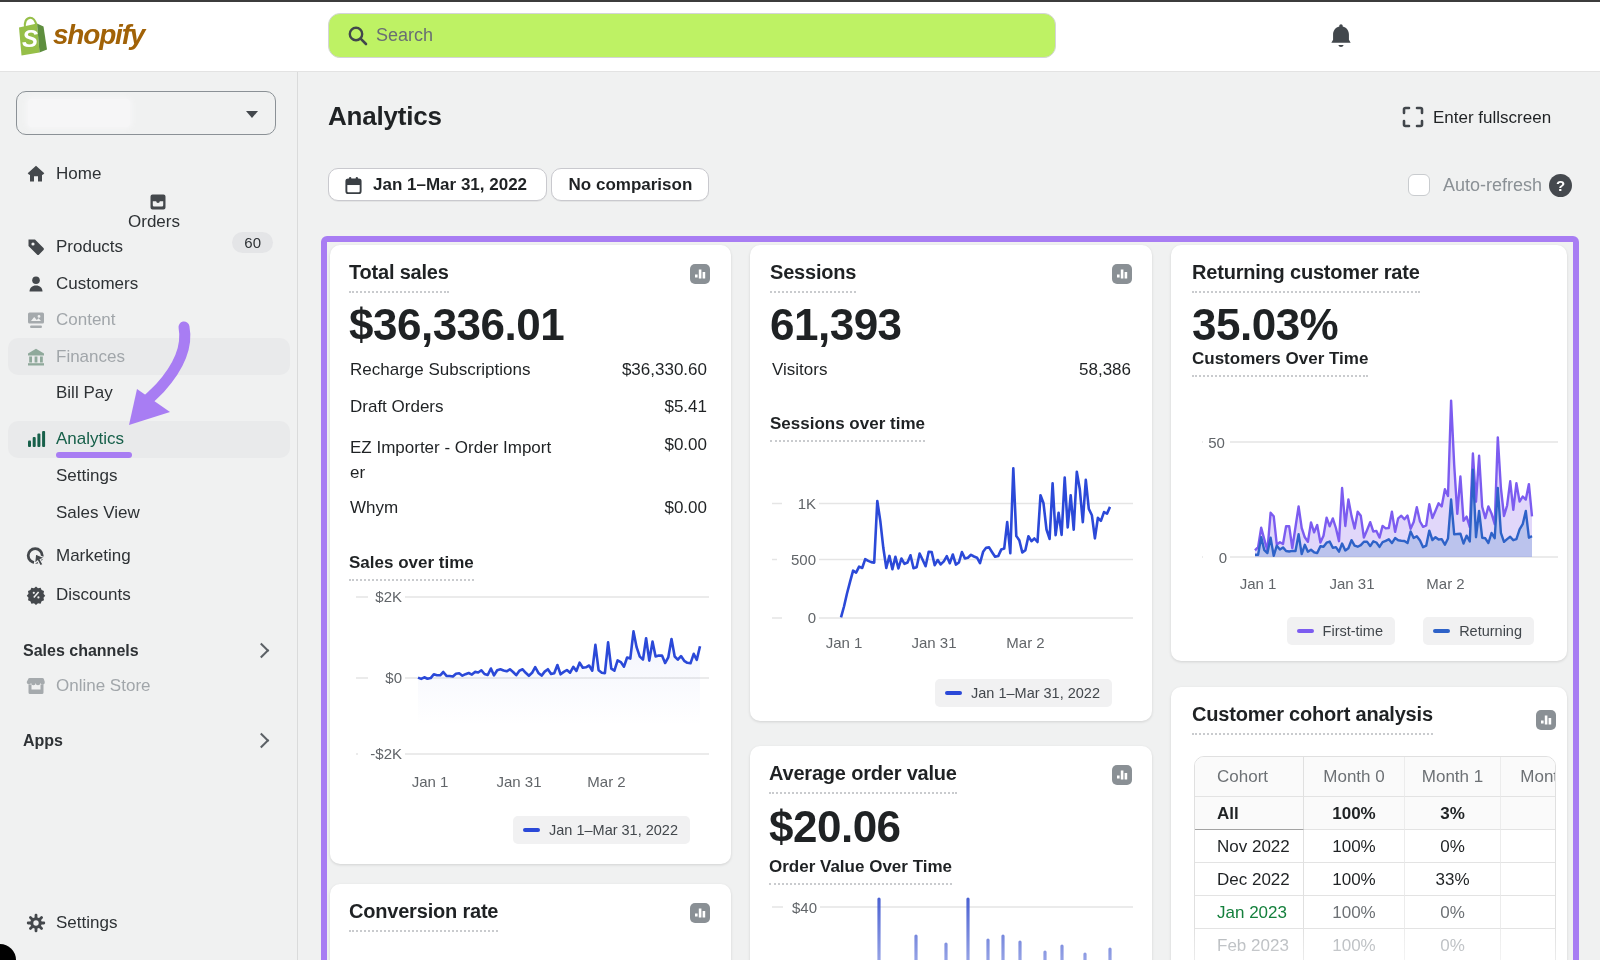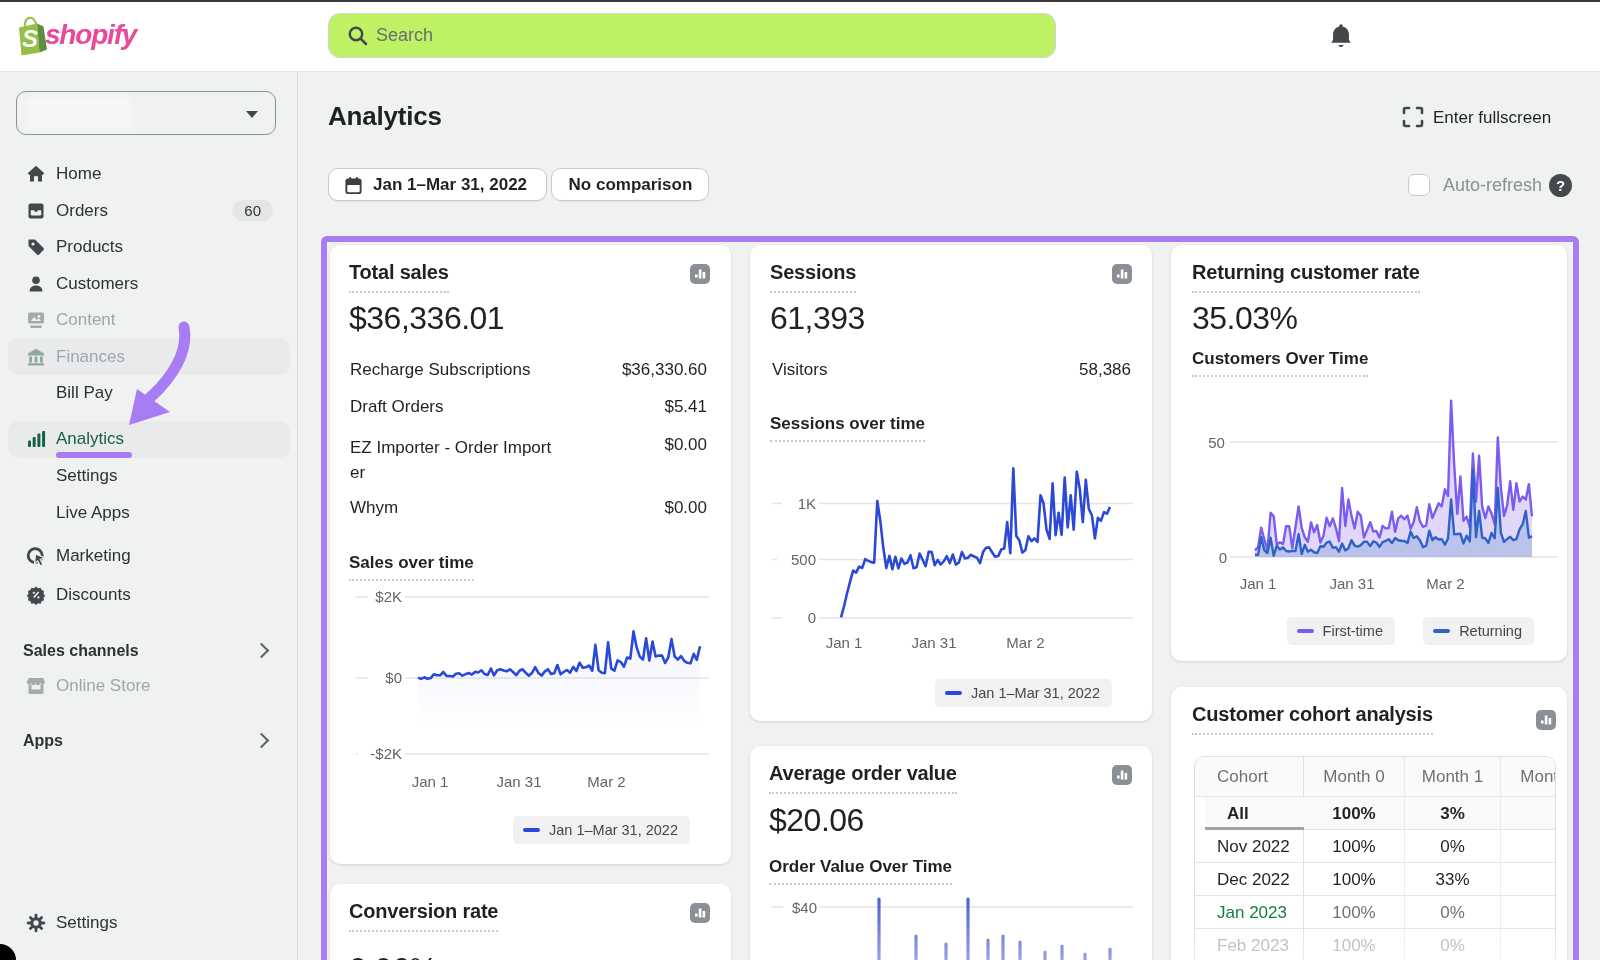--- a/index.html
+++ b/index.html
@@ -1,20 +1,20 @@
 <!DOCTYPE html>
 <html><head><meta charset="utf-8">
 <style>
 *{margin:0;padding:0;box-sizing:border-box}
 html,body{width:1600px;height:960px;overflow:hidden;font-family:"Liberation Sans",sans-serif;background:#f0f1f1;color:#1f2224;position:relative}
 
 #topbar{position:absolute;left:0;top:0;width:1600px;height:72px;background:#fff;border-bottom:1px solid #e3e3e3}
 #topbar:before{content:"";position:absolute;left:0;top:0;width:100%;height:1.5px;background:#3c3c3c}
 #logo{position:absolute;left:17px;top:16px}
-#logotext{position:absolute;left:45px;top:19px;font-size:28px;font-weight:700;font-style:italic;color:#ec4899;letter-spacing:-1.2px}
+#logotext{position:absolute;left:53px;top:19px;font-size:28px;font-weight:700;font-style:italic;color:#a16207;letter-spacing:-1.2px}
 #search{position:absolute;left:328px;top:13px;width:728px;height:45px;background:#bef264;border:1px solid #d4d4d8;border-radius:12px}
 #search span{position:absolute;left:47px;top:11px;font-size:18px;color:#696e73}
 #bell{position:absolute;left:1326px;top:21px}
 
 #sidebar{position:absolute;left:0;top:72px;width:298px;height:888px;background:#f0f1f1;border-right:1px solid #dadbdb}
 #storesel{position:absolute;left:16px;top:19px;width:260px;height:44px;border:1.5px solid #8b9196;border-radius:10px}
 #storesel .blur{position:absolute;left:11px;top:7px;width:102px;height:28px;background:#f6f6f7;border-radius:4px;box-shadow:0 0 5px 2px #f6f6f7}
 #storesel .caret{position:absolute;left:229px;top:19px;width:0;height:0;border-left:6px solid transparent;border-right:6px solid transparent;border-top:7px solid #42474c}
 .nav{position:absolute;left:8px;width:282px;height:37px;border-radius:10px;display:flex;align-items:center}
 .nav .ic{width:20px;height:20px;margin-left:18px;flex:none}
@@ -29,21 +29,21 @@
 h1{position:absolute;left:29px;top:29px;font-size:26px;font-weight:700;letter-spacing:-0.2px}
 #fullscreen{position:absolute;left:1103px;top:34px;font-size:17px;font-weight:500;color:#1f2224}
 #btnrow{position:absolute;left:29px;top:96px;height:33px}
 .btn{display:inline-block;background:#fff;border:1px solid #c9c9ce;border-radius:10px;height:33px;line-height:31px;font-size:17px;font-weight:600;color:#1f2224;vertical-align:top;box-shadow:0 1px 0 rgba(0,0,0,0.05)}
 #autorow{position:absolute;left:1109px;top:101px}
 
 #frame{position:absolute;left:22px;top:164px;width:1258px;height:810px;border:6px solid #a87df3;border-radius:6px}
 
 .card{position:absolute;background:#fff;border-radius:10px;box-shadow:0 1px 3px rgba(0,0,0,0.13)}
 .ctitle{position:absolute;font-size:20px;font-weight:700;letter-spacing:-0.2px;border-bottom:2.5px dotted #c9cbce;padding-bottom:7px}
-.cval{position:absolute;font-size:32px;font-weight:400;letter-spacing:-0.5px}
+.cval{position:absolute;font-size:44px;font-weight:700;letter-spacing:-0.5px}
 .csub{position:absolute;font-size:17px;font-weight:700;border-bottom:2.5px dotted #c9cbce;padding-bottom:6px}
 .cicon{position:absolute;width:20px;height:20px;border-radius:5px;background:#8a9095}
 .cicon svg{position:absolute;left:0;top:0}
 .row{position:absolute;font-size:17px;color:#1f2224}
 .rowval{position:absolute;font-size:17px;color:#1f2224;text-align:right}
 .leg{position:absolute;background:#f1f1f2;border-radius:5px;font-size:14.5px;color:#42474c;display:flex;align-items:center;padding:0 12px 0 10px;height:28px}
 .leg .dash{width:17px;height:3.5px;border-radius:2px;margin-right:9px}
 .glab{position:absolute;font-size:15px;color:#616569;background:#fff;padding:0 3px}
 .xlab{position:absolute;font-size:15px;color:#616569}
 </style></head>
@@ -72,21 +72,21 @@
   <div id="storesel">
       <div class="blur"></div>
       <div class="caret"></div>
     </div>
   <div class="nav " style="top:83.5px;">
       <svg class="ic" width="20" height="20" viewBox="0 0 20 20">
         <path d="M10 1.8 L18.3 9.2 L16.6 11 L16 10.6 L16 17.5 L12 17.5 L12 12.3 L8 12.3 L8 17.5 L4 17.5 L4 10.6 L3.4 11 L1.7 9.2 Z" fill="#44484c"></path>
       </svg>
       <span class="lbl" style="">Home</span>
     </div>
-<div class="nav " style="top:120px;">
+<div class="nav " style="top:120px;flex-direction:column;">
       <svg class="ic" width="20" height="20" viewBox="0 0 20 20">
         <path d="M4.5 2.5 h11 a2 2 0 0 1 2 2 v11 a2 2 0 0 1 -2 2 h-11 a2 2 0 0 1 -2-2 v-11 a2 2 0 0 1 2-2 Z M4.8 9.3 v4 a1.2 1.2 0 0 0 1.2 1.2 h8 a1.2 1.2 0 0 0 1.2-1.2 v-4 h-3.4 a1.8 1.8 0 0 1 -3.6 0 Z" fill="#44484c" fill-rule="evenodd"></path>
       </svg>
       <span class="lbl" style="">Orders</span>
       <span class="badge">60</span>
     </div>
 <div class="nav " style="top:156.5px;">
       <svg class="ic" width="20" height="20" viewBox="0 0 20 20">
         <path d="M2.5 2.5 h6.5 l8.5 8.5 a1.5 1.5 0 0 1 0 2.1 l-4.4 4.4 a1.5 1.5 0 0 1 -2.1 0 L2.5 9 Z M7 5.4 a1.6 1.6 0 1 0 0 3.2 a1.6 1.6 0 0 0 0 -3.2 Z" fill="#44484c" fill-rule="evenodd"></path>
       </svg>
@@ -126,21 +126,21 @@
         <rect x="11.4" y="4.5" width="3" height="13.5" rx="1" fill="#17604a"></rect>
         <rect x="16.1" y="2" width="3" height="16" rx="1" fill="#17604a"></rect>
       </svg>
       <span class="lbl" style="color:#17604a">Analytics</span>
     </div>
 <div style="position:absolute;left:56px;top:380px;width:76px;height:6px;border-radius:3px;background:#a87df3"></div>
 <div class="nav sub" style="top:385.5px;">
       <span class="lbl" style="">Settings</span>
     </div>
 <div class="nav sub" style="top:422px;">
-      <span class="lbl" style="">Live Apps</span>
+      <span class="lbl" style="">Sales View</span>
     </div>
 <div class="nav " style="top:465px;">
       <svg class="ic" width="20" height="20" viewBox="0 0 20 20">
         <circle cx="9.2" cy="9.6" r="7" fill="none" stroke="#44484c" stroke-width="2.8"></circle>
         <path d="M9.5 8 L18.3 11.8 L14.3 13.5 L17 18.4 L14.2 19.8 L11.7 14.9 L8.6 17.8 Z" fill="#44484c" stroke="#f0f1f1" stroke-width="1.2"></path>
       </svg>
       <span class="lbl" style="">Marketing</span>
     </div>
 <div class="nav " style="top:504px;">
       <svg class="ic" width="20" height="20" viewBox="0 0 20 20">
@@ -342,21 +342,21 @@
           <rect x="5" y="10.5" width="2.6" height="3" fill="#fff"></rect>
           <rect x="8.8" y="5.5" width="2.6" height="9" fill="#fff"></rect>
           <rect x="12.6" y="8" width="2.6" height="6.5" fill="#fff"></rect>
         </svg>
       </div>
 <div style="position:absolute;left:23px;top:69px;width:362px;height:276px;border:1px solid #e0e0e0;border-radius:10px 10px 0 0;overflow:hidden">
         <div style="position:absolute;left:0px;top:0px;width:109px;height:40px;background:#fafafa;padding-left:22px;border-bottom:1px solid #e3e3e3;border-right:1px solid #e0e0e0;line-height:40px;font-size:17px;font-weight:400;color:#6d7175">Cohort</div>
         <div style="position:absolute;left:109px;top:0px;width:101px;height:40px;background:#fafafa;text-align:center;border-bottom:1px solid #e3e3e3;border-right:1px solid #ececec;line-height:40px;font-size:17px;font-weight:400;color:#6d7175">Month 0</div>
         <div style="position:absolute;left:210px;top:0px;width:96px;height:40px;background:#fafafa;text-align:center;border-bottom:1px solid #e3e3e3;border-right:1px solid #ececec;line-height:40px;font-size:17px;font-weight:400;color:#6d7175">Month 1</div>
         <div style="position:absolute;left:306px;top:0px;width:101px;height:40px;background:#fafafa;text-align:center;border-bottom:1px solid #e3e3e3;border-right:1px solid #ececec;line-height:40px;font-size:17px;font-weight:400;color:#6d7175">Month 2</div>
-        <div style="position:absolute;left:10px;top:40px;width:109px;height:33px;background:#fafafa;padding-left:22px;border-bottom:3px solid #a3a3a3;border-right:1px solid #e0e0e0;line-height:33px;font-size:17px;font-weight:700;color:#1f2224">All</div>
+        <div style="position:absolute;left:0px;top:40px;width:109px;height:33px;background:#fafafa;padding-left:22px;border-bottom:1px solid #a3a3a3;border-right:1px solid #e0e0e0;line-height:33px;font-size:17px;font-weight:700;color:#1f2224">All</div>
         <div style="position:absolute;left:109px;top:40px;width:101px;height:33px;background:#fafafa;text-align:center;border-bottom:1px solid #e3e3e3;border-right:1px solid #ececec;line-height:33px;font-size:17px;font-weight:700;color:#1f2224">100%</div>
         <div style="position:absolute;left:210px;top:40px;width:96px;height:33px;background:#fafafa;text-align:center;border-bottom:1px solid #e3e3e3;border-right:1px solid #ececec;line-height:33px;font-size:17px;font-weight:700;color:#1f2224">3%</div>
         <div style="position:absolute;left:306px;top:40px;width:101px;height:33px;background:#fafafa;text-align:center;border-bottom:1px solid #e3e3e3;border-right:1px solid #ececec;line-height:33px;font-size:17px;font-weight:700;color:#1f2224"></div>
         <div style="position:absolute;left:0px;top:73px;width:109px;height:33px;padding-left:22px;border-bottom:1px solid #e3e3e3;border-right:1px solid #e0e0e0;line-height:33px;font-size:17px;font-weight:400;color:#1f2224">Nov 2022</div>
         <div style="position:absolute;left:109px;top:73px;width:101px;height:33px;text-align:center;border-bottom:1px solid #e3e3e3;border-right:1px solid #ececec;line-height:33px;font-size:17px;font-weight:400;color:#1f2224">100%</div>
         <div style="position:absolute;left:210px;top:73px;width:96px;height:33px;text-align:center;border-bottom:1px solid #e3e3e3;border-right:1px solid #ececec;line-height:33px;font-size:17px;font-weight:400;color:#1f2224">0%</div>
         <div style="position:absolute;left:306px;top:73px;width:101px;height:33px;text-align:center;border-bottom:1px solid #e3e3e3;border-right:1px solid #ececec;line-height:33px;font-size:17px;font-weight:400;color:#1f2224"></div>
         <div style="position:absolute;left:0px;top:106px;width:109px;height:33px;padding-left:22px;border-bottom:1px solid #e3e3e3;border-right:1px solid #e0e0e0;line-height:33px;font-size:17px;font-weight:400;color:#1f2224">Dec 2022</div>
         <div style="position:absolute;left:109px;top:106px;width:101px;height:33px;text-align:center;border-bottom:1px solid #e3e3e3;border-right:1px solid #ececec;line-height:33px;font-size:17px;font-weight:400;color:#1f2224">100%</div>
         <div style="position:absolute;left:210px;top:106px;width:96px;height:33px;text-align:center;border-bottom:1px solid #e3e3e3;border-right:1px solid #ececec;line-height:33px;font-size:17px;font-weight:400;color:#1f2224">33%</div>

